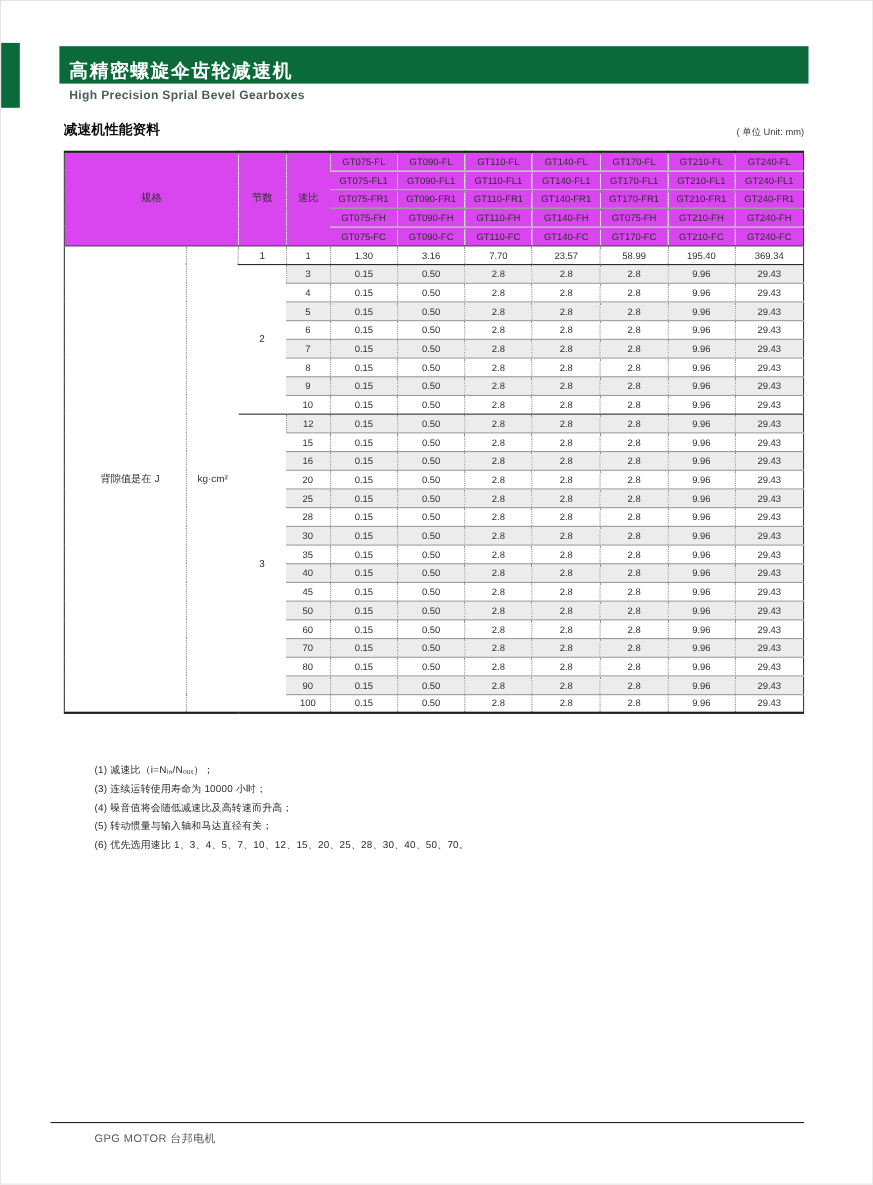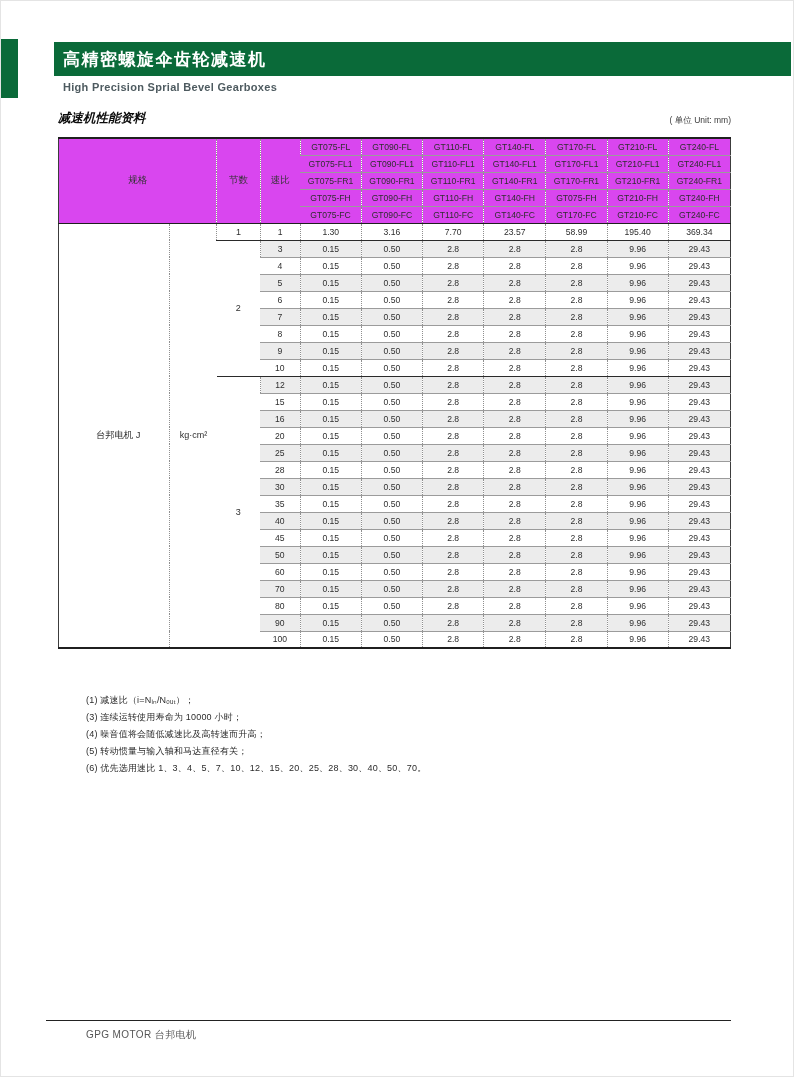--- a/index.html
+++ b/index.html
@@ -6,36 +6,36 @@
   body { font-family:"Liberation Sans", sans-serif; background:#fff; }
   .page {
     position:relative; width:794px; height:1077px; margin:0 auto;
     background:#fff; border:1px solid #e4e4e4; overflow:hidden;
   }
   .accent-stripe {
     position:absolute; left:0; top:38px; width:17px; height:59px;
     background:#0a6a39;
   }
   .title-bar {
-    position:absolute; left:53px; top:41px; width:737px; height:34px;
-    background:#0a6a39; display:flex; align-items:center;
+    position:absolute; left:53px; top:41px; width:681px; height:34px;
+    background:#0a6a39; display:flex; align-items:flex-end;
   }
   .title-bar .title {
     color:#fff; font-size:17px; font-weight:bold; letter-spacing:1.5px;
     padding-left:9px;
   }
   .subtitle {
     position:absolute; left:62px; top:80px;
     color:#4e5b60; font-size:11px; font-weight:bold; letter-spacing:0.3px;
   }
   .section-row {
     position:absolute; left:57px; top:109px; width:673px;
     display:flex; justify-content:space-between; align-items:flex-end;
   }
-  .section-title { font-size:12.5px; font-weight:bold; color:#0d0d0d;font-style:italic; }
+  .section-title { font-size:12.5px; font-weight:bold; color:#0d0d0d; }
   .unit-note { font-size:8.5px; color:#3a3a3a;text-align:center; }
   
   table.perf {
     position:absolute; left:57px; top:136px; width:673px;
     border-collapse:collapse; table-layout:fixed;
     border-left:1px solid #3c3c3c; border-right:1px solid #3c3c3c;
     border-top:2px solid #1f1f1f; border-bottom:2px solid #1f1f1f;
     font-size:8.6px; color:#2e2e2e;
   }
   table.perf th, table.perf td {
@@ -142,21 +142,21 @@
           <th class="h-model">GT090-FC</th>
           <th class="h-model">GT110-FC</th>
           <th class="h-model">GT140-FC</th>
           <th class="h-model">GT170-FC</th>
           <th class="h-model">GT210-FC</th>
           <th class="h-model">GT240-FC</th>
         </tr>
       </thead>
       <tbody>
         <tr>
-          <td class="spec-cell" rowspan="25">台邦电机 J</td>
+          <td class="spec-cell" rowspan="25">背隙值是在 J</td>
           <td class="unit-cell" rowspan="25">kg·cm²</td>
           <td class="stages-cell" rowspan="1">1</td>
           <td class="ratio-cell">1</td>
           <td class="val-cell">1.30</td>
           <td class="val-cell">3.16</td>
           <td class="val-cell">7.70</td>
           <td class="val-cell">23.57</td>
           <td class="val-cell">58.99</td>
           <td class="val-cell">195.40</td>
           <td class="val-cell">369.34</td>

